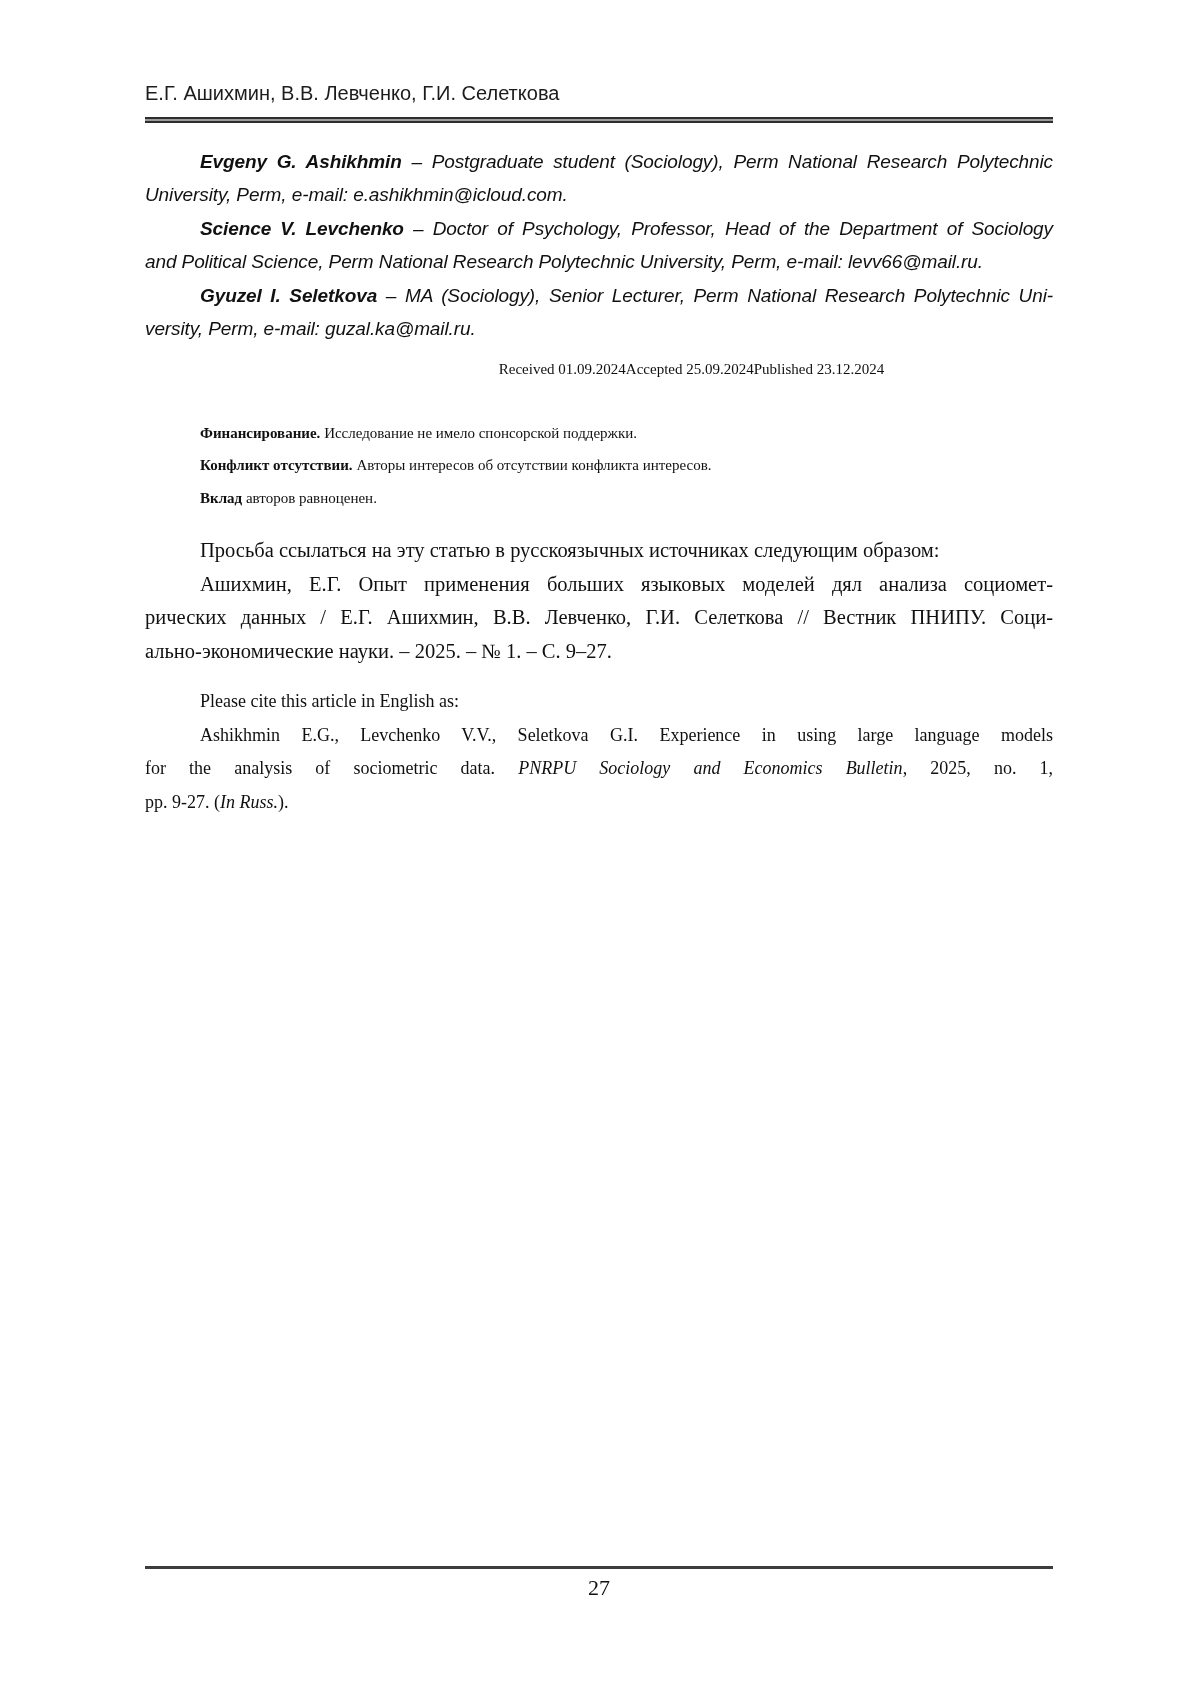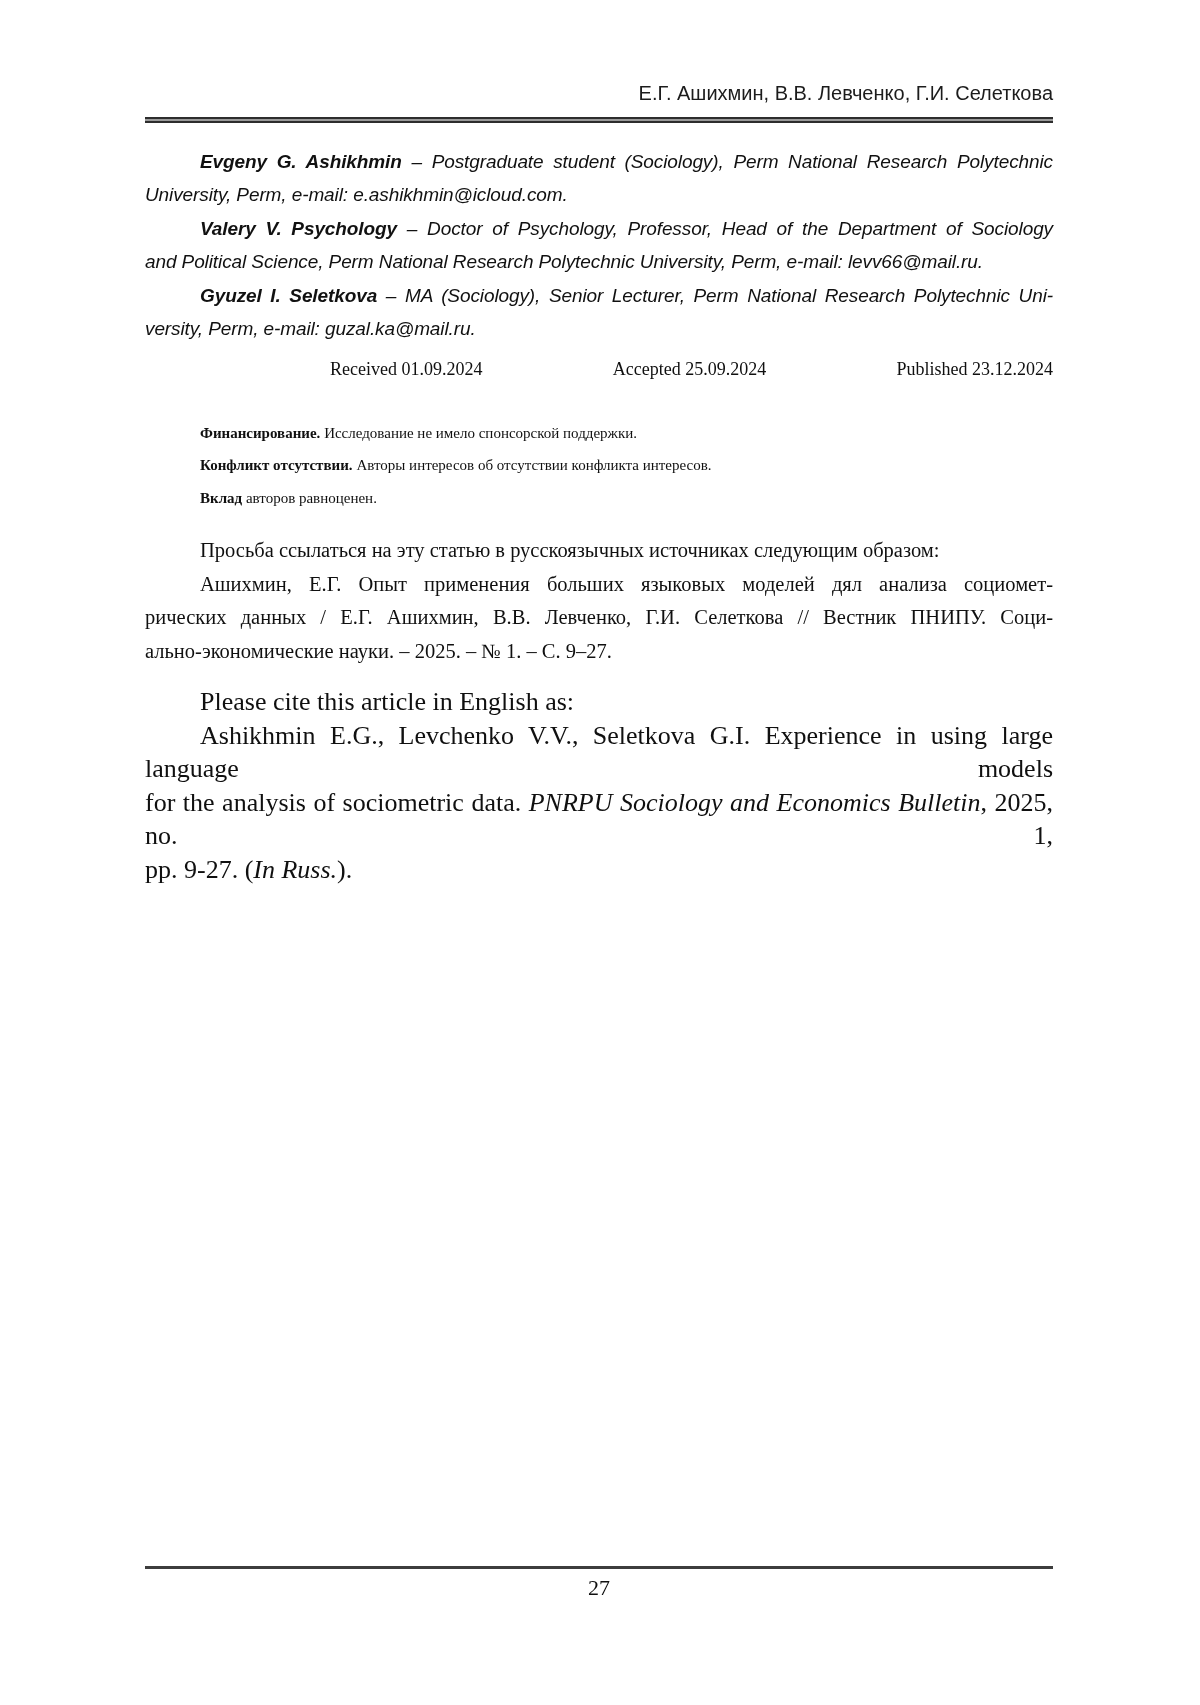--- a/index.html
+++ b/index.html
@@ -16,21 +16,21 @@
     position: absolute;
     left: 145px;
     top: 0;
     width: 908px;
   }
   .running-head {
     margin-top: 80px;
     font-family: "Liberation Sans", sans-serif;
     font-size: 20px;
     line-height: 26px;
-    text-align: right;
+    text-align: left;
     color: #1c1c1c;
   }
   .head-rule {
     margin-top: 11px;
     height: 2px;
     border-top: 2.5px solid #2d2d2d;
     border-bottom: 2.5px solid #2d2d2d;
     background: #9a9a9a;
   }
   .authors {
@@ -42,41 +42,41 @@
     color: #111111;
     font-style: italic;
   }
   .line { min-height: 1em; }
   .jfull { text-align: justify; text-align-last: justify; }
   .indent { text-indent: 55px; }
   .dates {
     margin-top: 8px;
     padding-left: 185px;
     display: flex;
-    justify-content: space-between;
-    font-size: 18px;
+    justify-content: center;
+    font-size: 15px;
     line-height: 33.4px;
     color: #101010;
   }
   .statements {
     margin-top: 30px;
     font-size: 15px;
     line-height: 32.5px;
     color: #101010;
   }
   .statements .line { text-indent: 55px; }
   .cite-ru {
     margin-top: 20px;
     font-size: 20.5px;
     line-height: 33.5px;
     color: #101010;
   }
   .cite-en {
     margin-top: 17px;
-    font-size: 26px;
+    font-size: 18px;
     line-height: 33.5px;
     color: #101010;
   }
   .footer-rule {
     position: absolute;
     left: 145px;
     top: 1566px;
     width: 908px;
     height: 0;
     border-top: 3px solid #3d3d3d;
@@ -100,21 +100,21 @@
 <div class="page">
   <div class="content">
 
     <div class="running-head">Е.Г. Ашихмин, В.В. Левченко, Г.И. Селеткова</div>
 
     <div class="head-rule"></div>
 
     <div class="authors">
       <div class="line jfull indent"><b>Evgeny G. Ashikhmin</b><span> – Postgraduate student (Sociology), Perm National Research Polytechnic</span></div>
       <div class="line">University, Perm, e-mail: e.ashikhmin@icloud.com.</div>
-      <div class="line jfull indent"><b>Valery V. Psychology</b><span> – Doctor of Psychology, Professor, Head of the Department of Sociology</span></div>
+      <div class="line jfull indent"><b>Science V. Levchenko</b><span> – Doctor of Psychology, Professor, Head of the Department of Sociology</span></div>
       <div class="line">and Political Science, Perm National Research Polytechnic University, Perm, e-mail: levv66@mail.ru.</div>
       <div class="line jfull indent"><b>Gyuzel I. Seletkova</b><span> – MA (Sociology), Senior Lecturer, Perm National Research Polytechnic Uni-</span></div>
       <div class="line">versity, Perm, e-mail: guzal.ka@mail.ru.</div>
     </div>
 
     <div class="dates">
       <span>Received 01.09.2024</span>
       <span>Accepted 25.09.2024</span>
       <span>Published 23.12.2024</span>
     </div>

